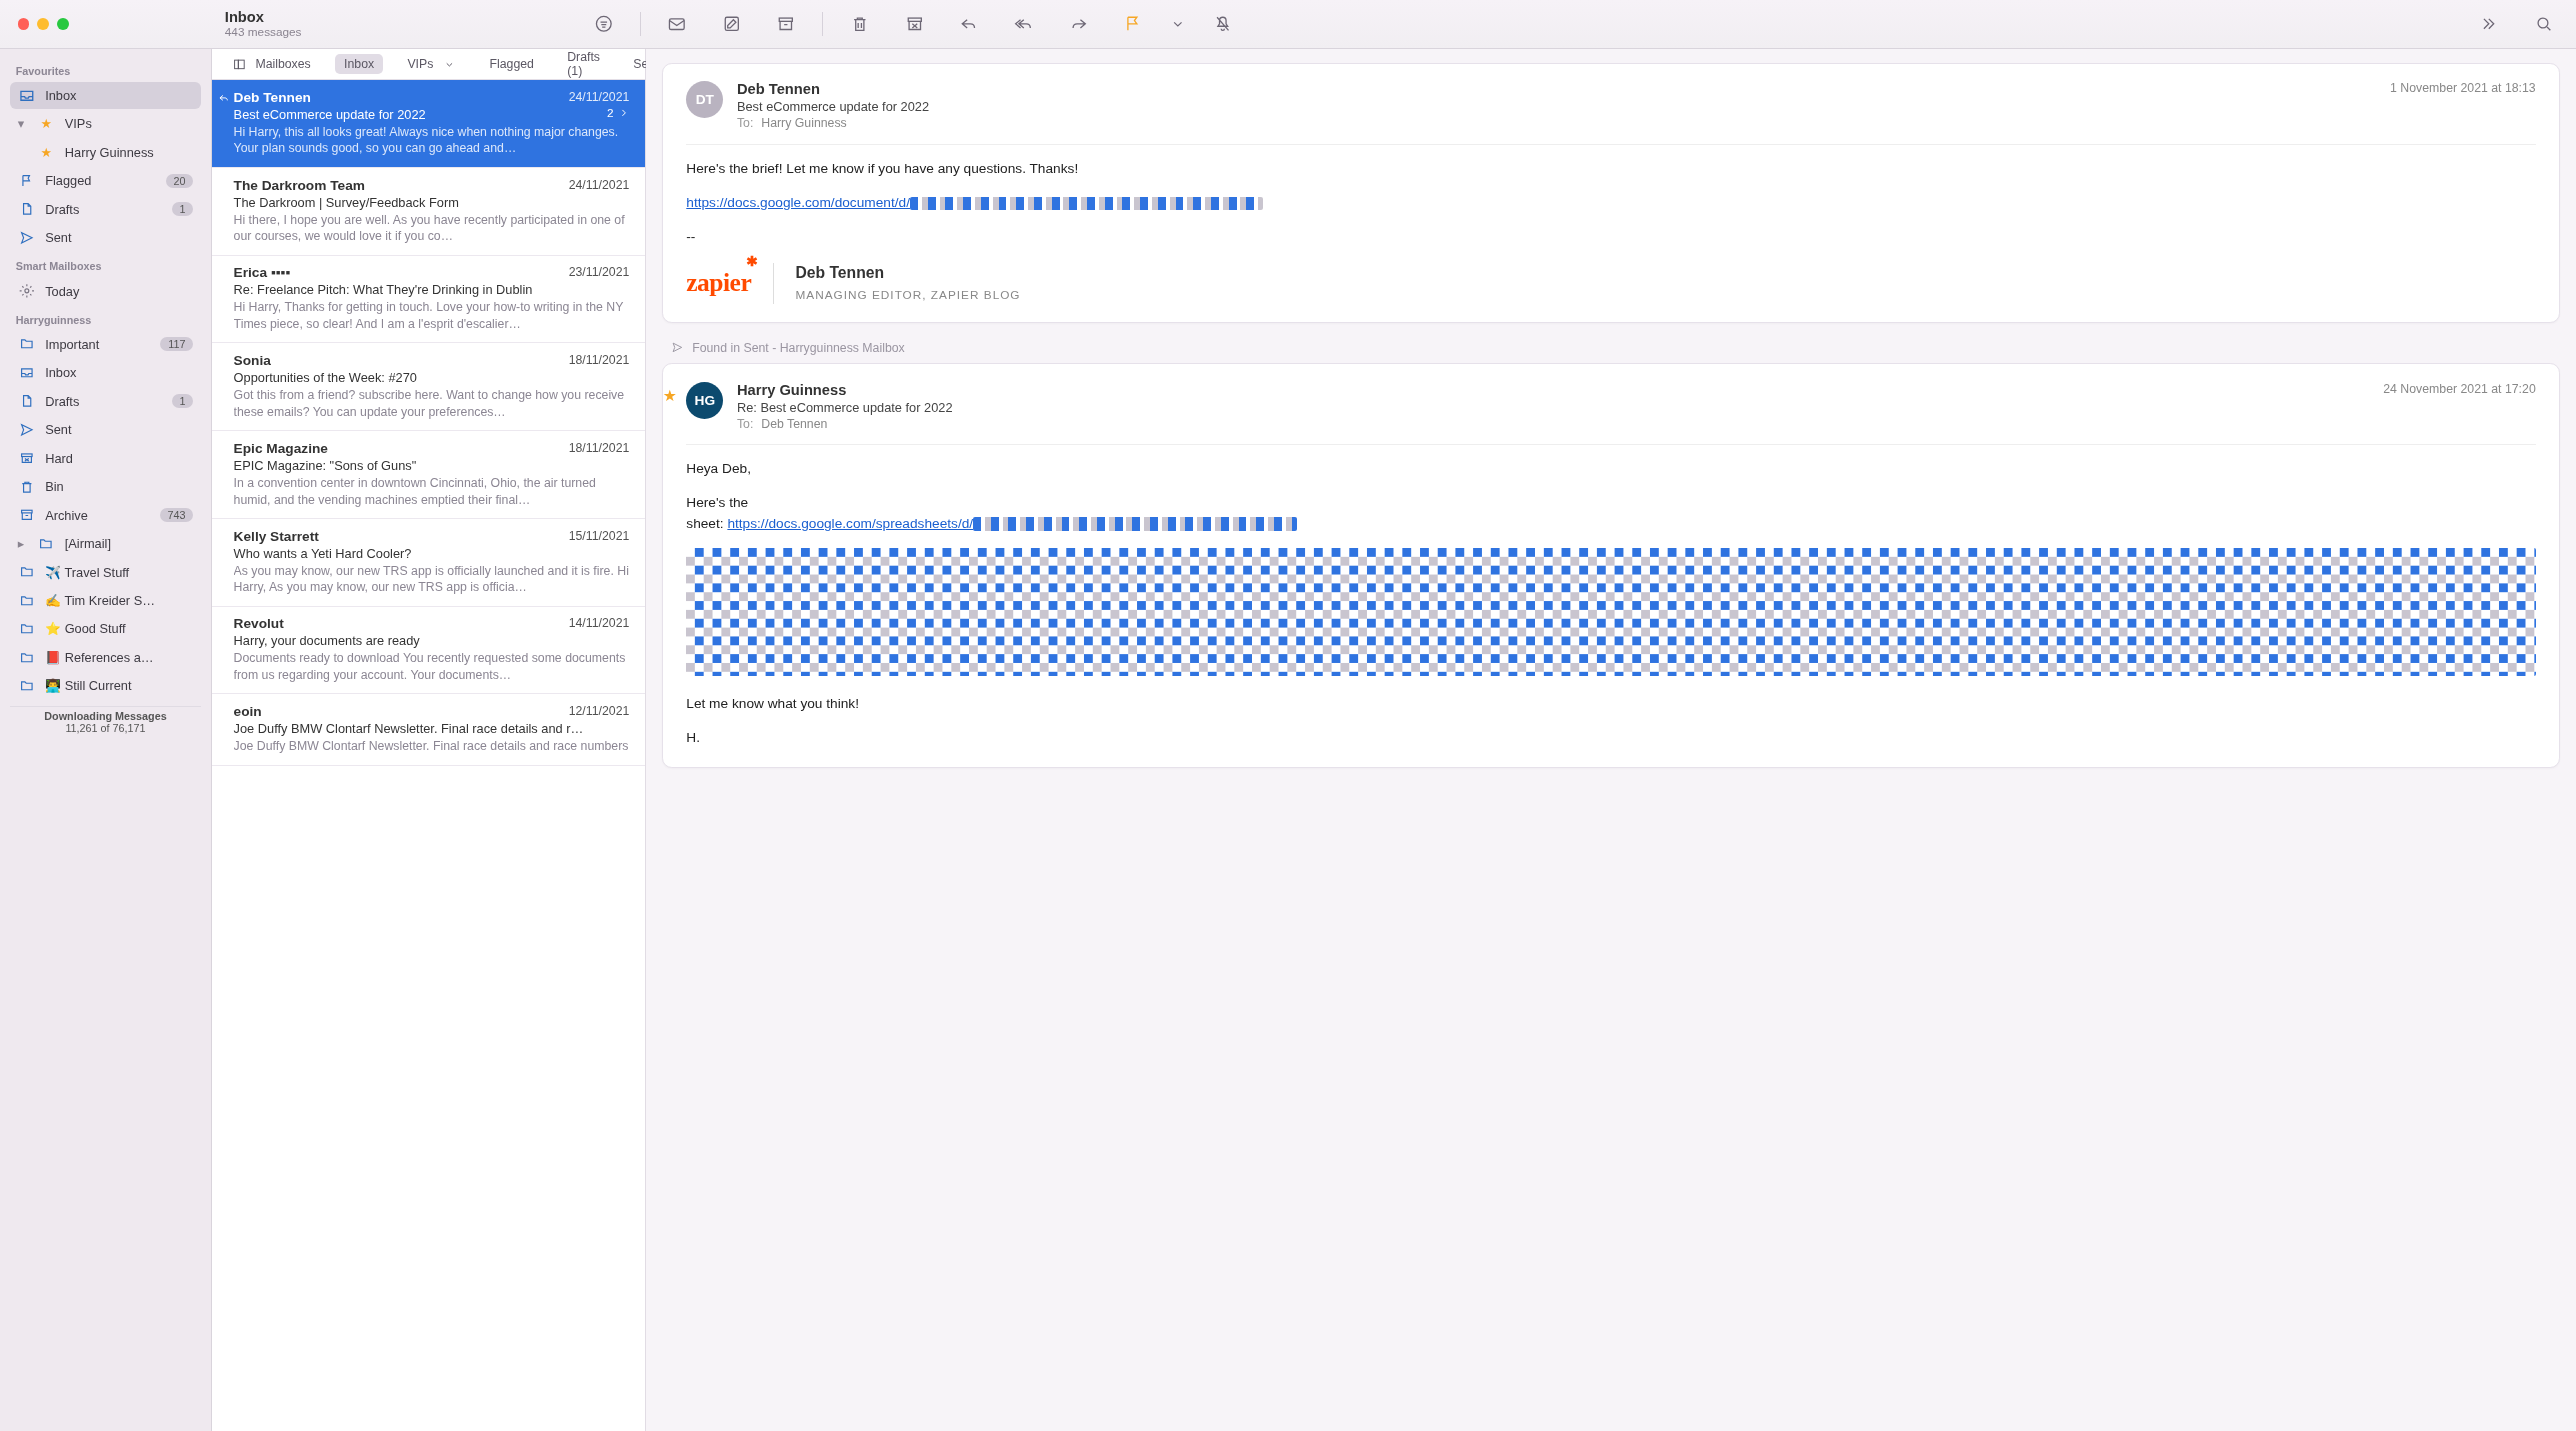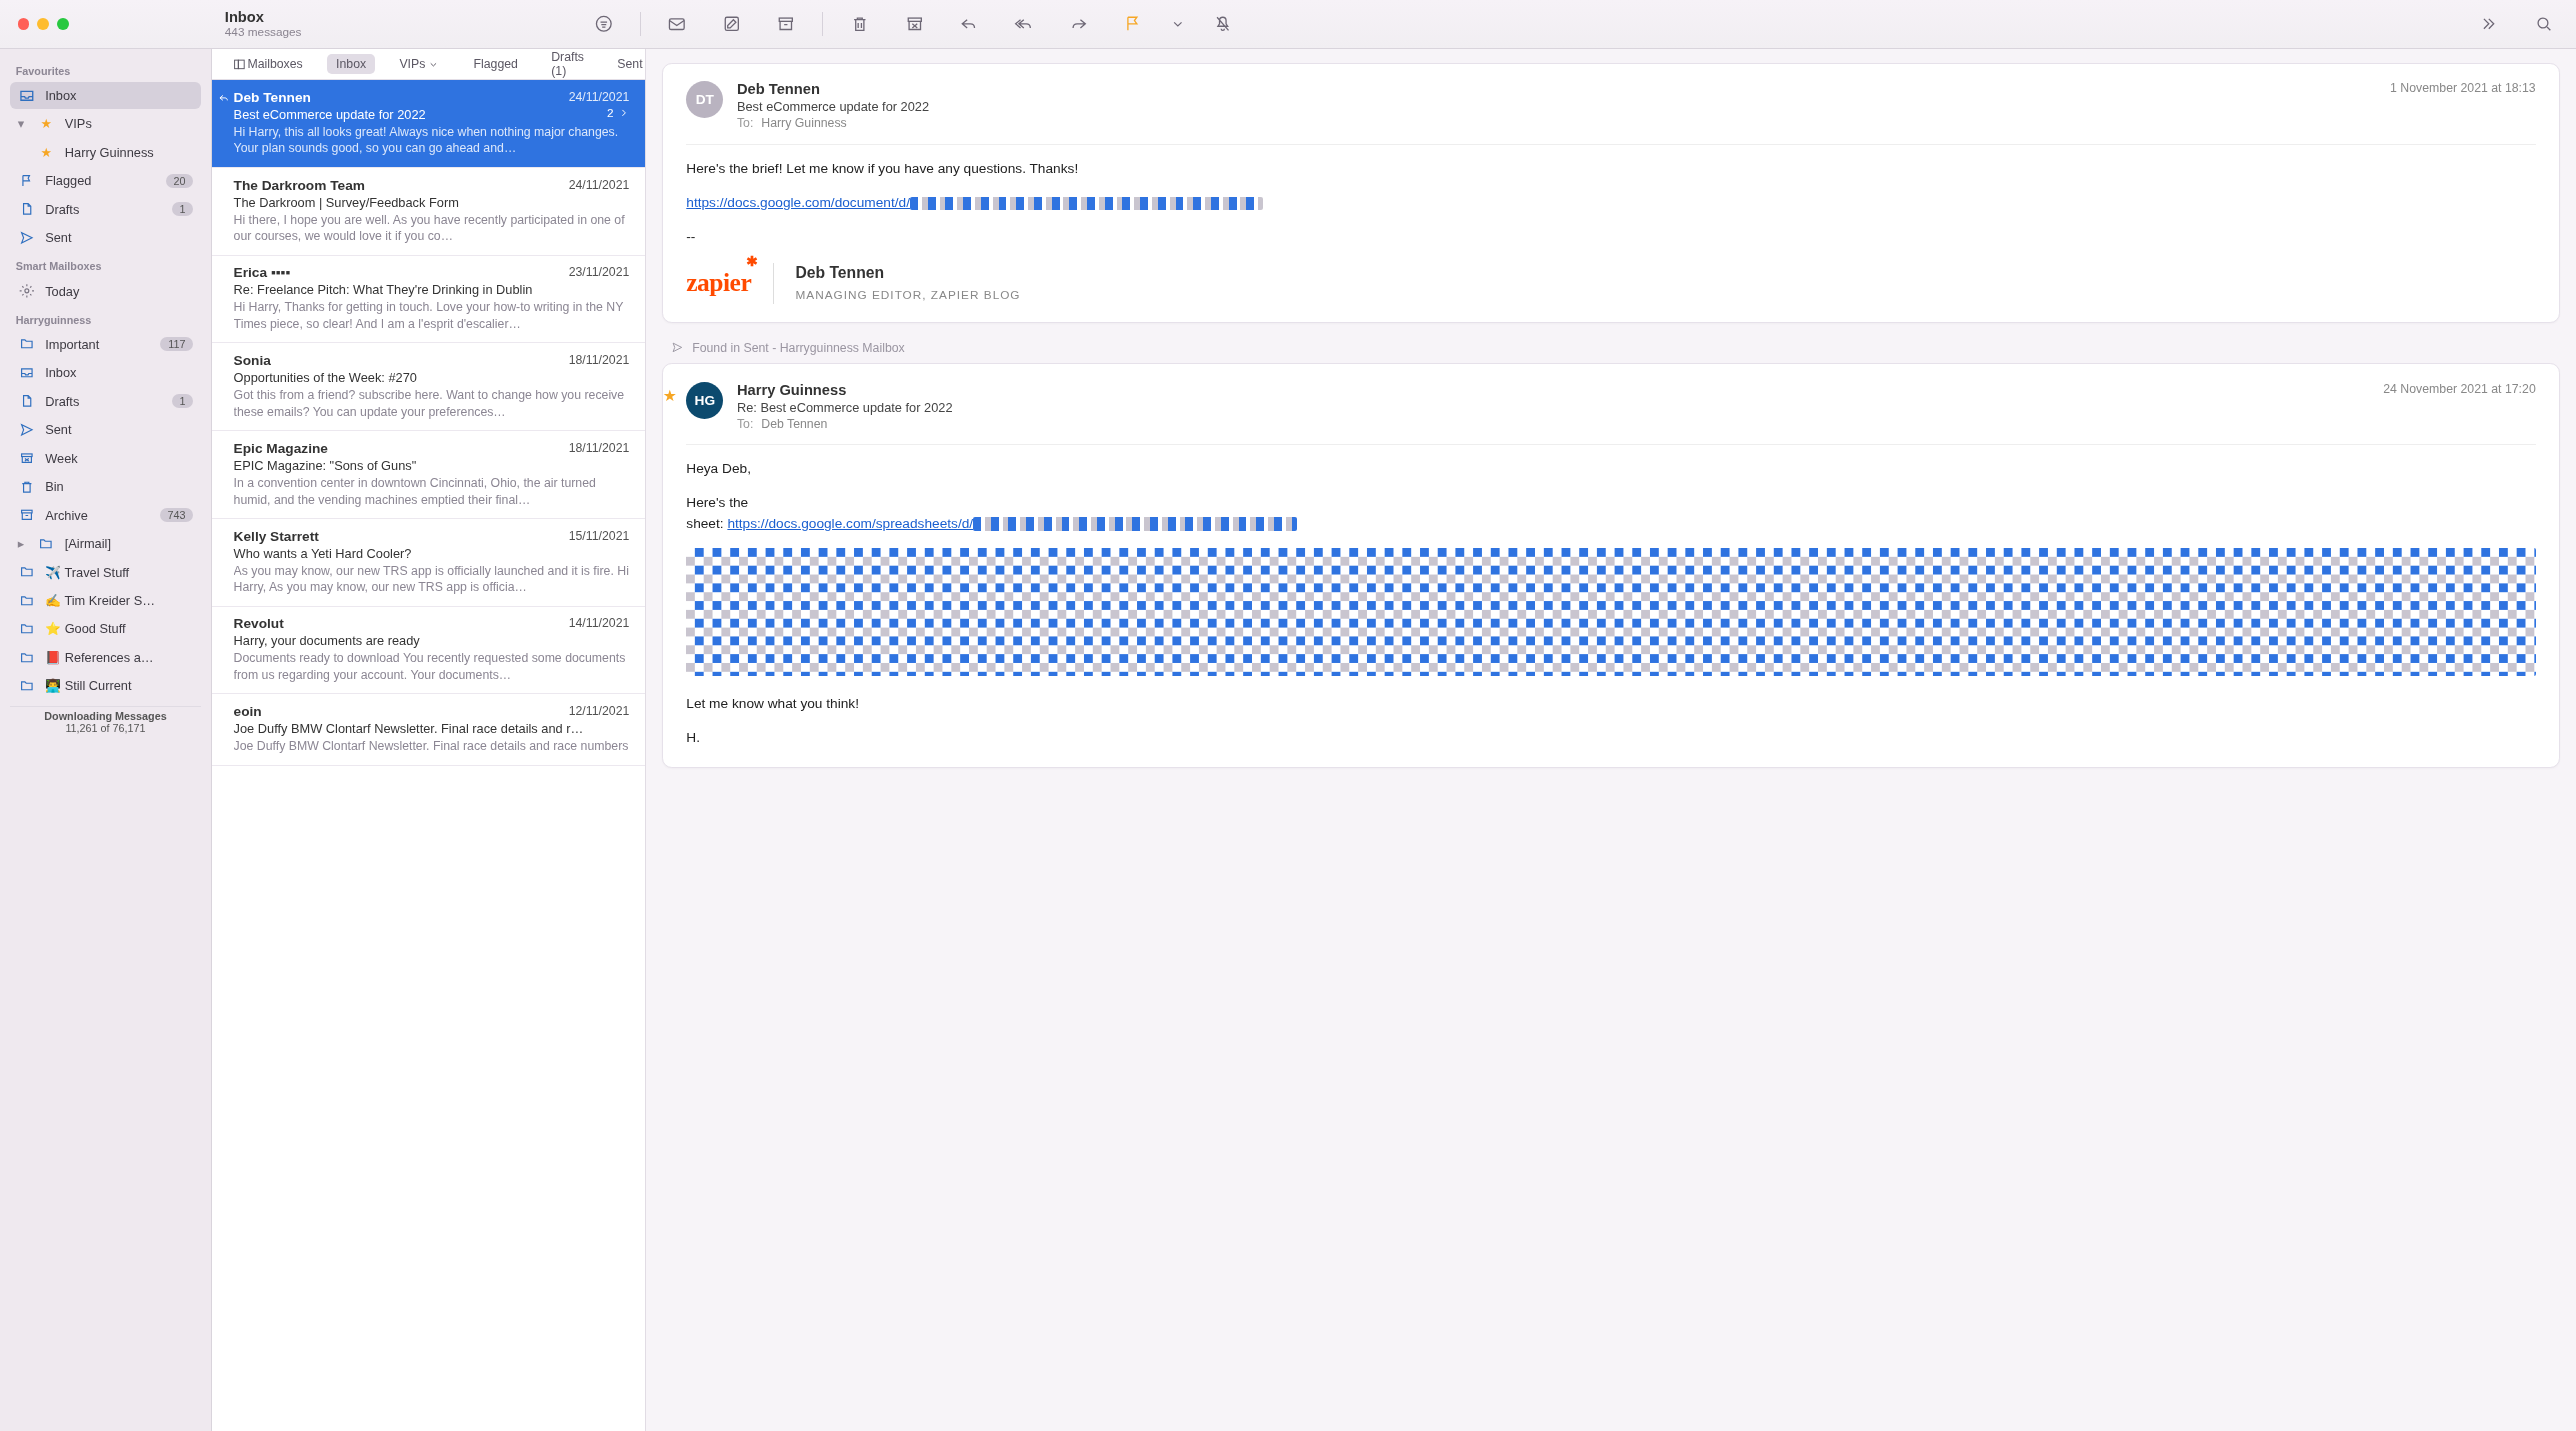--- a/index.html
+++ b/index.html
@@ -33,21 +33,21 @@
   .sb-item .lbl{flex:1; white-space:nowrap; overflow:hidden; text-overflow:ellipsis;}
   .sb-item .badge{background:#d0cad5;color:#555;border-radius:9.8px;padding:1px 7.9px;font-size:10.8px;font-weight:500}
   .sb-item .disc{width:9.8px;color:#8a8490}
   .sb-sub{padding-left:27.5px}
   .status-foot{position:sticky;bottom:0;background:#efe9ef;text-align:center;font-size:10.8px;color:#555;padding:3.9px 0 5.9px;border-top:1px solid #e0dbe3;margin-top:5.9px}
   .status-foot .l1{font-weight:600}
 
   
   .listcol { width: 434px; background:#fff; border-right:1px solid #e1dce4; display:flex; flex-direction:column; min-width:0;}
   .favbar { height:31px; border-bottom:1px solid #e3dee6; display:flex; align-items:center; gap:15.7px; padding:0 11.8px; font-size:12.3px; color:#5b5763;}
-  .favbar .chip{display:flex;align-items:center;gap:2px;padding:2.9px 8.8px;border-radius:4.9px}
+  .favbar .chip{display:flex;align-items:center;gap:10px;padding:2.9px 8.8px;border-radius:4.9px}
   .favbar .chip.on{background:#e1dce5}
   .favbar svg{width:12.8px;height:12.8px;stroke:currentColor;fill:none;stroke-width:1.8}
   .msglist{flex:1;overflow-y:auto}
   .msg { padding:9.8px 15.7px 9.8px 21.6px; border-bottom:1px solid #ece8ef; position:relative;}
   .msg.sel{background:#2f73e0;color:#fff}
   .msg .row1{display:flex;justify-content:space-between;font-weight:600;font-size:13.7px}
   .msg .row1 .date{font-weight:400;font-size:12.3px;opacity:.85}
   .msg .subj{font-size:12.8px;margin-top:2px;font-weight:500}
   .msg.sel .subj{color:#fff}
   .msg .prev{font-size:12.3px;color:#8b8693;margin-top:2px;line-height:1.35;max-height:2.7em;overflow:hidden}
@@ -285,21 +285,21 @@
           </span>
           <span class="lbl">Sent</span>
         </div>
         <div class="sb-item">
           <span class="ic">
             <svg viewBox="0 0 24 24" width="15.7" height="15.7" fill="none" stroke="currentColor" stroke-width="1.8">
               <rect x="4" y="6" width="16" height="4"></rect>
               <path d="M5 10v9h14v-9M9 13l6 4M15 13l-6 4"></path>
             </svg>
           </span>
-          <span class="lbl">Week</span>
+          <span class="lbl">Hard</span>
         </div>
         <div class="sb-item">
           <span class="ic">
             <svg viewBox="0 0 24 24" width="15.7" height="15.7" fill="none" stroke="currentColor" stroke-width="1.8">
               <path d="M5 7h14M9 7V5h6v2M7 7v13h10V7"></path>
             </svg>
           </span>
           <span class="lbl">Bin</span>
         </div>
         <div class="sb-item">

